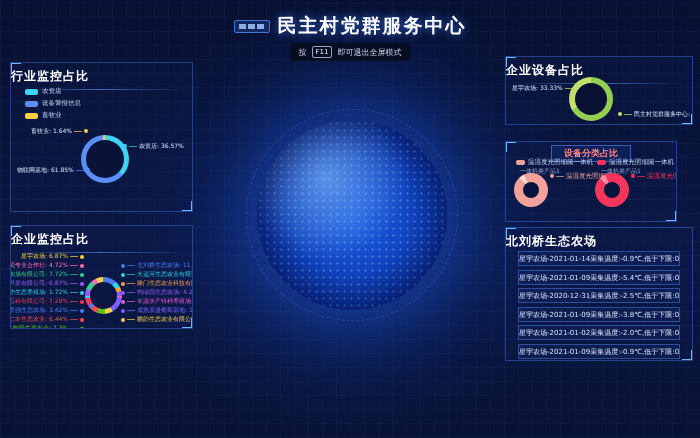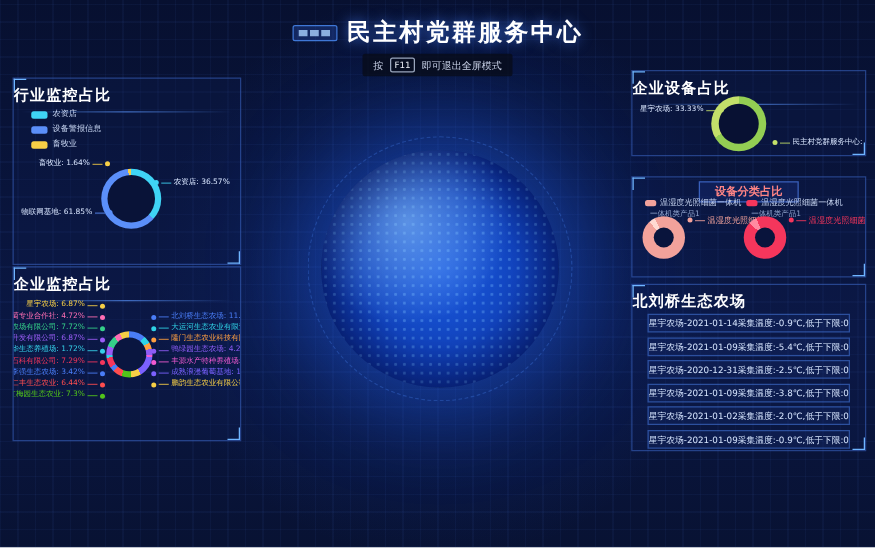--- a/index.html
+++ b/index.html
@@ -32,23 +32,23 @@
       radial-gradient(circle at 50% 50%, #1d5ce0 0%, #1246c2 45%, #0b2a8e 75%, #081f6e 100%);
     background-size:auto,7px 7px,auto;
     box-shadow:0 0 70px 20px rgba(30,90,230,.45), inset 0 0 45px rgba(0,10,60,.65);
   }
   
   .panel{position:absolute;border:1px solid rgba(64,110,210,.5);background:rgba(14,30,80,.28);overflow:hidden}
   .panel::before,.panel::after{content:"";position:absolute;width:9px;height:9px;z-index:3}
   .panel::before{left:-1px;top:-1px;border-left:2px solid #6fb5ff;border-top:2px solid #6fb5ff}
   .panel::after{right:-1px;bottom:-1px;border-right:2px solid #6fb5ff;border-bottom:2px solid #6fb5ff}
   #p-industry{left:10px;top:62px;width:183px;height:150px}
-  #p-enterprise{left:10px;top:213px;width:183px;height:140px}
+  #p-enterprise{left:10px;top:225px;width:183px;height:104px}
   #p-device{left:505px;top:56px;width:188px;height:69px}
-  #p-category{left:505px;top:141px;width:188px;height:81px}
+  #p-category{left:505px;top:141px;width:172px;height:81px}
   #p-alarm{left:505px;top:227px;width:188px;height:134px}
   .ptitle{text-align:left;font-size:12px;font-weight:bold;color:#fff;padding-top:5px;letter-spacing:1px}
   .pline{height:1px;margin:4px 6px 0;background:linear-gradient(90deg,transparent,rgba(90,150,255,.65),transparent)}
   
   .donut{position:absolute;border-radius:50%}
   .hole{position:absolute;border-radius:50%}
   .d1{left:70px;top:72px;width:48px;height:48px}.d1 .hole{inset:5px;background:#091338}
   .d2{left:74px;top:51px;width:37px;height:37px}.d2 .hole{inset:5px;background:#0a1640}
   .d3{left:63px;top:20px;width:44px;height:44px}.d3 .hole{inset:6px;background:#081133}
   .d4l{left:8px;top:31px;width:34px;height:34px}.d4r{left:89px;top:31px;width:34px;height:34px}

